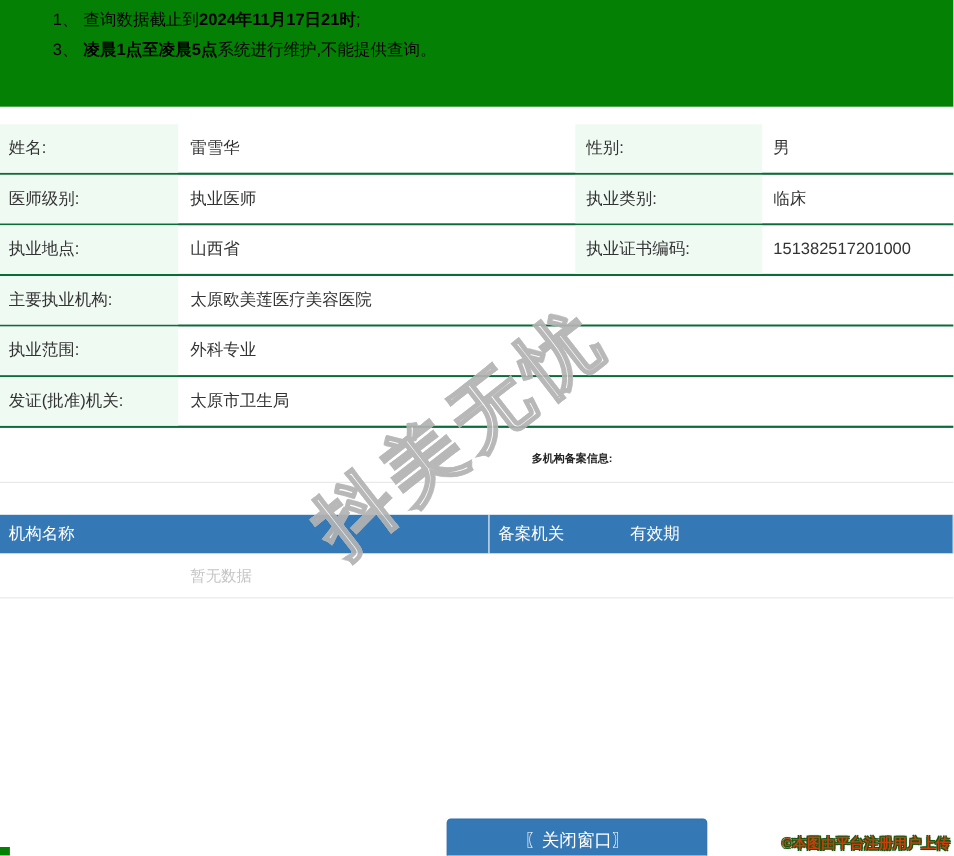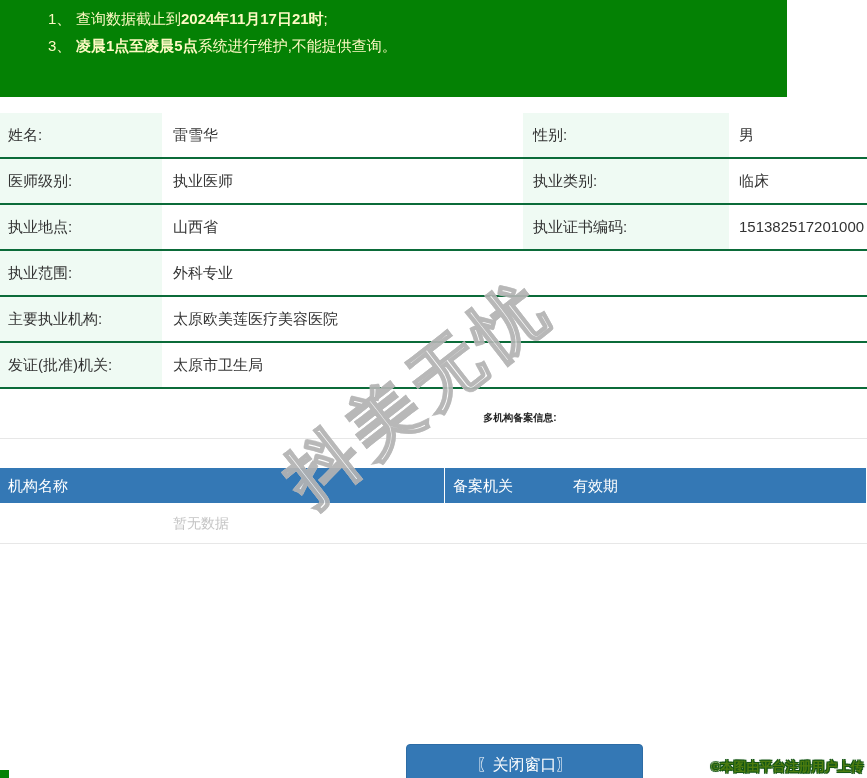--- a/index.html
+++ b/index.html
@@ -2,38 +2,38 @@
 <html><head>
 <meta charset="utf-8">
 <style>
   html,body { margin:0; padding:0; background:#fff; }
   .page {
     position:relative; width:867px; height:778px; overflow:hidden; background:#ffffff;
     font-family:"Liberation Sans","DejaVu Sans",sans-serif; color:#333;
   }
   
   .banner {
-    position:absolute; top:0; left:0; width:787px; height:97px;
-    background:#048104; color:#fef9c3; font-size:15px;
+    position:absolute; top:0; left:0; width:867px; height:97px;
+    background:#048104; color:#000000; font-size:15px;
     box-sizing:border-box; padding-top:5px;
   }
   .banner-line { height:27px; line-height:27px; padding-left:48px; }
   .banner-line .num { display:inline-block; min-width:28px; }
   .banner-line b { font-weight:bold; }
   
   .profile { position:absolute; top:113px; left:0; width:867px; }
   .prow {
     display:flex; height:44px; line-height:44px;
     border-bottom:2px solid #0b6b39; font-size:15px; color:#333;
     background:#fff;
   }
   .prow > div { box-sizing:border-box; overflow:hidden; white-space:nowrap; }
   .lcell  { width:162px; background:#effaf3; padding-left:8px; }
   .vcell  { width:361px; padding-left:11px; }
-  .lcell2 { width:206px; background:#effaf3; padding-left:10px; }
+  .lcell2 { width:170px; background:#effaf3; padding-left:10px; }
   .vcell2 { flex:1; padding-left:10px; }
   .vwide  { flex:1; padding-left:11px; }
   
   .section-heading {
     position:absolute; top:404px; left:173px; width:694px; height:28px;
     line-height:28px; text-align:center; font-weight:bold; font-size:10px; color:#222;
   }
   .hline { position:absolute; left:0; width:867px; height:1px; background:#e7e7e7; }
   .hline-a { top:438px; }
   .hline-b { top:543px; }
@@ -60,21 +60,21 @@
   }
   
   .close-btn {
     position:absolute; top:744px; left:406px; width:237px; height:42px;
     background:#3478b5; border:1px solid #2d6ca5; border-radius:4px;
     color:#ffffff; font-size:16px; line-height:36px; text-align:center; cursor:pointer;
     font-family:"Liberation Sans","DejaVu Sans",sans-serif;
   }
   .copyright {
     position:absolute; top:758px; left:711px; font-size:13px; font-weight:bold;
-    color:#4d7c0f; white-space:nowrap;
+    color:#c2410c; white-space:nowrap;
     text-shadow:-1px -1px 0 #145614,1px -1px 0 #145614,-1px 1px 0 #145614,1px 1px 0 #145614,0 0 2px #145614;
   }
   .corner-chip { position:absolute; left:0; bottom:0; width:9px; height:8px; background:#048104; }
 </style>
 </head>
 <body>
 
 <div class="page">
 
   <div class="banner">
@@ -99,26 +99,26 @@
       <div class="lcell2">执业类别:</div>
       <div class="vcell2">临床</div>
     </div>
     <div class="prow">
       <div class="lcell">执业地点:</div>
       <div class="vcell">山西省</div>
       <div class="lcell2">执业证书编码:</div>
       <div class="vcell2">151382517201000</div>
     </div>
     <div class="prow">
+      <div class="lcell">主要执业机构:</div>
+      <div class="vwide">太原欧美莲医疗美容医院</div>
+    </div>
+    <div class="prow">
       <div class="lcell">执业范围:</div>
       <div class="vwide">外科专业</div>
-    </div>
-    <div class="prow">
-      <div class="lcell">主要执业机构:</div>
-      <div class="vwide">太原欧美莲医疗美容医院</div>
     </div>
     <div class="prow">
       <div class="lcell">发证(批准)机关:</div>
       <div class="vwide">太原市卫生局</div>
     </div>
   </div>
 
   <div class="section-heading">多机构备案信息:</div>
   <div class="hline hline-a"></div>
 

